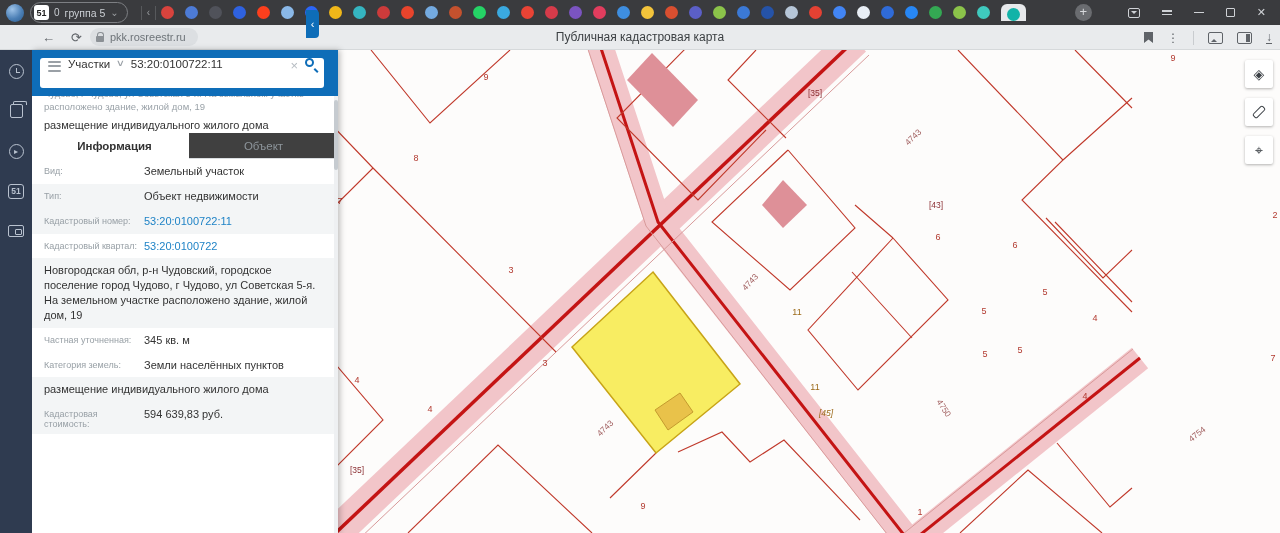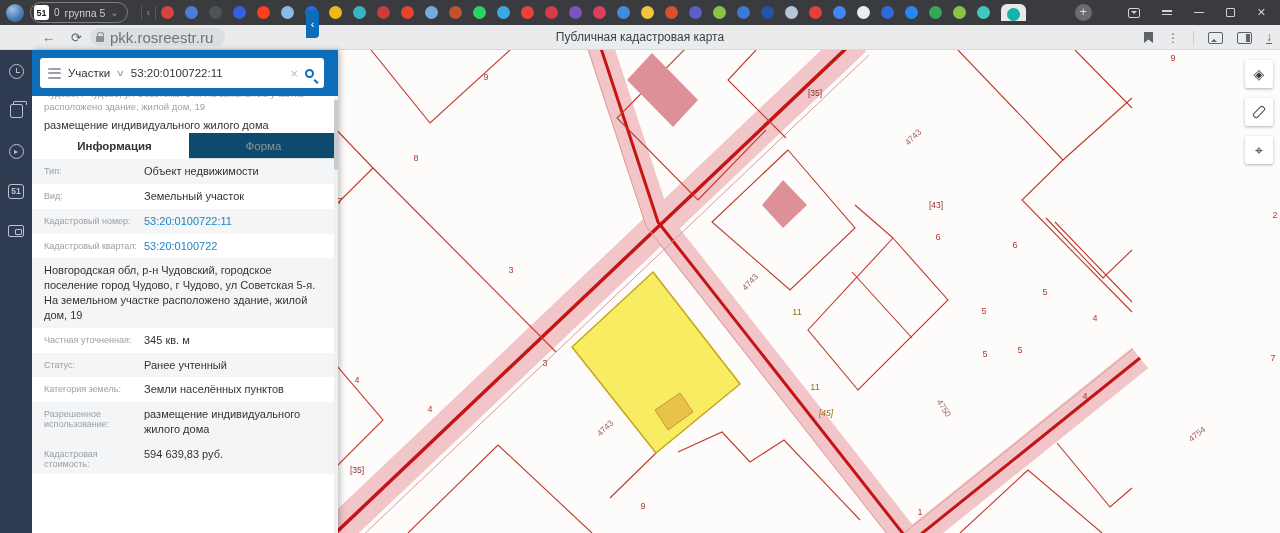--- a/index.html
+++ b/index.html
@@ -38,21 +38,21 @@
 
   
   .toolbar { position:absolute; left:0; top:25px; width:1280px; height:25px;
     background:#e9ebed; border-bottom:1px solid #d6d9db; display:flex; align-items:center; }
   .tb-ico { color:#5f6368; font-size:13px; margin:0 8px; }
   .urlpill { display:flex; align-items:center; gap:6px; background:#dcdfe2;
     border-radius:10px; height:18px; padding:0 12px 0 6px; }
   .lock { width:8px; height:6px; border-radius:1px; background:#8b9095; position:relative; margin-top:3px;}
   .lock:before { content:""; position:absolute; left:1.5px; top:-4px; width:5px; height:5px;
     border:1.5px solid #8b9095; border-bottom:none; border-radius:3px 3px 0 0; }
-  .urltext { font-size:15px; color:#6d7378; }
+  .urltext { font-size:11px; color:#6d7378; }
   .pagetitle { position:absolute; left:0; right:0; text-align:center; font-size:12px; color:#3c4043;
     pointer-events:none; }
   .tb-right { position:absolute; right:8px; top:0; height:25px; display:flex; align-items:center; gap:14px; }
   .bm { width:9px; height:11px; background:#5f6368;
     clip-path:polygon(0 0,100% 0,100% 100%,50% 68%,0 100%); }
   .kebab { color:#5f6368; font-size:12px; letter-spacing:0; }
   .tb-sep { width:1px; height:14px; background:#c9cccf; }
   .ico-pictures { width:15px; height:12px; border:1.3px solid #5f6368; border-radius:2px; position:relative; }
   .ico-pictures:after { content:""; position:absolute; left:2px; bottom:1px; border:3.5px solid transparent;
     border-bottom-color:#5f6368; }
@@ -90,21 +90,21 @@
   .mapbtn { width:28px; height:28px; background:#fff; border-radius:2px;
     box-shadow:0 1px 3px rgba(0,0,0,.3); display:flex; align-items:center; justify-content:center;
     color:#3a3f44; font-size:14px; }
   .ruler-ico { width:14px; height:6px; border:1.6px solid #3a3f44; border-radius:2px; transform:rotate(-45deg); }
 
   
   .panel { position:absolute; left:32px; top:50px; width:306px; height:483px; background:#fff;
     box-shadow:2px 0 6px rgba(0,0,0,.25); z-index:20; overflow:hidden; }
   .searchband { position:absolute; left:0; top:0; width:306px; height:46px; background:#0e6db8; }
   .searchbox { position:absolute; left:8px; top:8px; right:14px; height:30px; background:#fff;
-    border-radius:3px; display:flex; align-items:center; padding:0 8px; gap:7px; }
+    border-radius:3px; display:flex; padding:0 8px; gap:7px; }
   .hamb span { display:block; width:13px; height:2px; background:#9aa0a6; margin:2.5px 0; border-radius:1px;}
   .cat { font-size:11.5px; color:#333; }
   .chev-dn { color:#9aa0a6; font-size:9px; transform:scaleX(1.4); }
   .query { font-size:11.5px; color:#333; flex:1; }
   .clear-x { color:#b6bcc2; font-size:13px; }
   .mag { width:9px; height:9px; border:2px solid #0e6db8; border-radius:50%; position:relative; margin-right:2px;}
   .mag:after { content:""; position:absolute; left:8px; top:8px; width:5px; height:2px; background:#0e6db8;
     transform:rotate(45deg); transform-origin:0 0; }
   .collapse-tab { position:absolute; left:306px; top:10px; width:13px; height:28px; background:#0e6db8;
     border-radius:0 4px 4px 0; color:#fff; font-size:11px; display:flex; align-items:center;
@@ -113,21 +113,21 @@
   .res-title { font-size:12.5px; font-weight:bold; color:#1c1c1c; }
   .res-addr { font-size:9.5px; color:#9aa2a8; line-height:1.3; margin-top:4px; }
   .res-usage { font-size:11px; color:#333; margin-top:6px; }
   .res-links { display:flex; align-items:center; margin:8px 0 6px 0; }
   .res-link { font-size:11px; color:#1f83c6; margin-right:22px; }
   .res-icons { margin-left:auto; display:flex; align-items:center; gap:12px; color:#b3bac0; }
   .docmag { width:9px; height:11px; border:1.4px solid #b3bac0; border-radius:1px; position:relative;}
   .docmag:after { content:""; position:absolute; right:-3px; bottom:-2px; width:5px; height:5px;
     border:1.4px solid #b3bac0; border-radius:50%; background:#fff;}
   .star { font-size:13px; color:#b3bac0; }
-  .tabs { display:flex; height:26px; margin-top:2px; background:#0c4a6e;margin-left:8px; }
+  .tabs { display:flex; height:26px; margin-top:2px; background:#404040;margin-left:8px; }
   .tab { flex:1; display:flex; align-items:center; justify-content:center; font-size:11.5px;
     color:#8d959b; border-bottom:1px solid #d9dde0; }
   .tab.active { background:#fff; color:#333; font-weight:bold; border-bottom:none; }
   .inforow { display:flex; padding:5px 12px; }
   .inforow.odd { background:#f3f5f6; }
   .inforow .lbl { width:100px; flex:none; font-size:9px; color:#98a0a6; padding-top:2px; }
   .inforow .val { flex:1; font-size:11px; color:#333; line-height:1.35; }
   .inforow .val.link { color:#1f83c6; }
   .pscroll { position:absolute; right:0; top:46px; width:4px; height:437px; background:#eef0f2; }
   .pscroll span { display:block; width:4px; height:70px; background:#c6cbd0; margin-top:4px; border-radius:2px;}
@@ -321,56 +321,51 @@
       <div class="mag"></div>
     </div>
   </div>
   <div class="result">
     <div class="res-title">Земельный участок 53:20:0100722:11</div>
     <div class="res-addr">Новгородская обл, р-н Чудовский, городское поселение город Чудово, г Чудово, ул Советская 5-я. На земельном участке расположено здание, жилой дом, 19</div>
     <div class="res-usage">размещение индивидуального жилого дома</div>
   </div>
   <div class="tabs" id="panel-tabs">
       <div class="tab active">Информация</div>
-      <div class="tab">Форма</div>
+      <div class="tab">Объект</div>
     </div>
   <div id="info-table">
-      <div class="inforow odd">
-        <div class="lbl">Тип:</div>
-        <div class="val">Объект недвижимости</div>
-      </div>
       <div class="inforow">
         <div class="lbl">Вид:</div>
         <div class="val">Земельный участок</div>
       </div>
       <div class="inforow odd">
+        <div class="lbl">Тип:</div>
+        <div class="val">Объект недвижимости</div>
+      </div>
+      <div class="inforow odd">
         <div class="lbl">Кадастровый номер:</div>
         <div class="val link">53:20:0100722:11</div>
       </div>
       <div class="inforow">
         <div class="lbl">Кадастровый квартал:</div>
         <div class="val link">53:20:0100722</div>
       </div>
       <div class="inforow odd">
         <div class="val">Новгородская обл, р-н Чудовский, городское поселение город Чудово, г Чудово, ул Советская 5-я. На земельном участке расположено здание, жилой дом, 19</div>
       </div>
       <div class="inforow">
         <div class="lbl">Частная уточненная:</div>
         <div class="val">345 кв. м</div>
       </div>
-      <div class="inforow odd">
-        <div class="lbl">Статус:</div>
-        <div class="val">Ранее учтенный</div>
-      </div>
       <div class="inforow">
         <div class="lbl">Категория земель:</div>
         <div class="val">Земли населённых пунктов</div>
       </div>
       <div class="inforow odd">
-        <div class="lbl">Разрешенное использование:</div>
         <div class="val">размещение индивидуального жилого дома</div>
       </div>
       <div class="inforow odd">
         <div class="lbl">Кадастровая стоимость:</div>
         <div class="val">594 639,83 руб.</div>
       </div>
     </div>
   <div class="pscroll">
       <span></span>
     </div>

